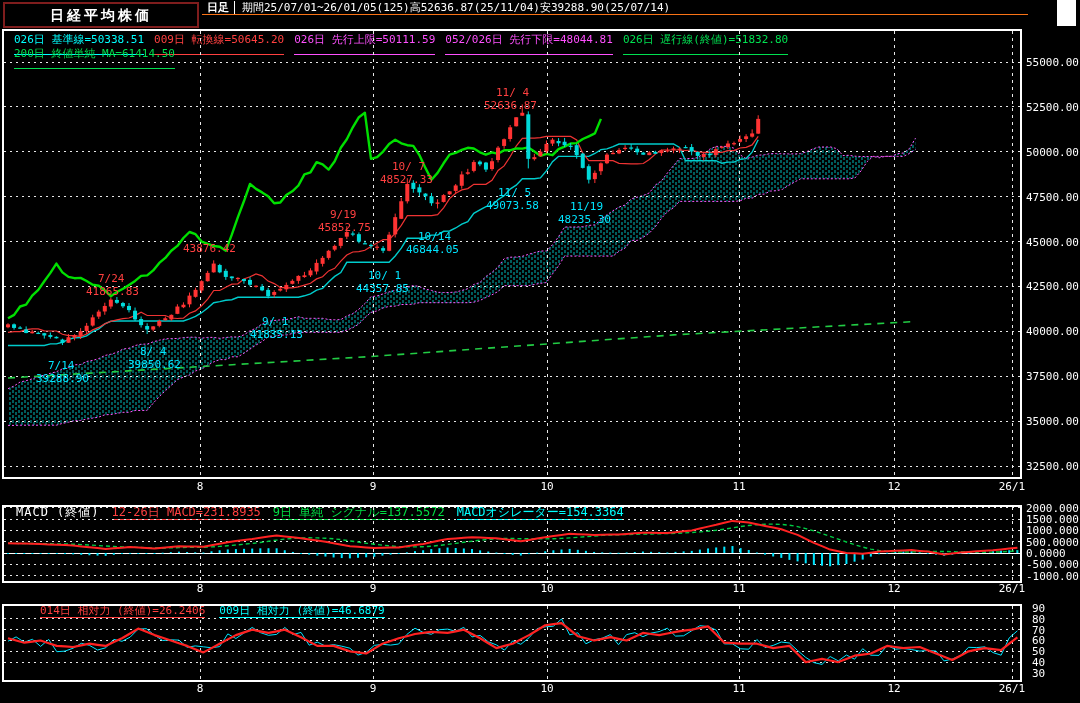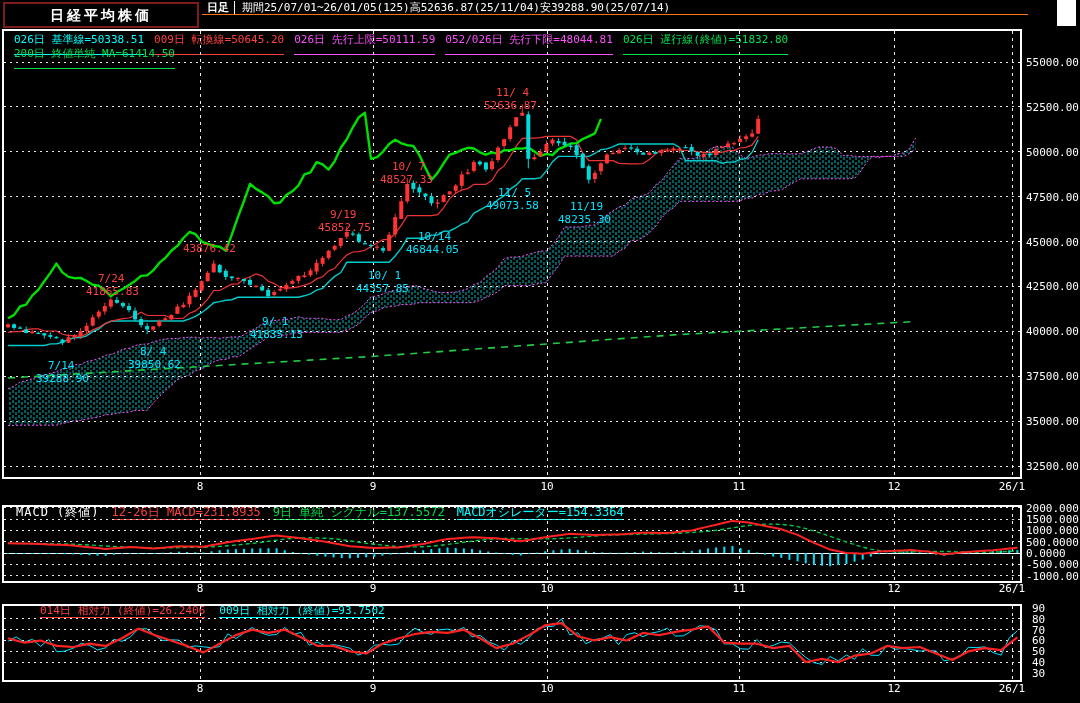--- a/index.html
+++ b/index.html
@@ -33,21 +33,21 @@
 </div>
 
 <div class="abs" id="corner"></div>
 
 <div class="abs legendrow" id="legend1"><span class="itm" style="color: rgb(0, 255, 255); border-bottom: 1px solid rgb(0, 255, 255);">026日 基準線=50338.51</span><span class="itm" style="color: rgb(255, 64, 64); border-bottom: 1px solid rgb(255, 64, 64);">009日 転換線=50645.20</span><span class="itm" style="color: rgb(255, 80, 255); border-bottom: 1px solid rgb(255, 80, 255);">026日 先行上限=50111.59</span><span class="itm" style="color: rgb(255, 80, 255); border-bottom: 1px solid rgb(255, 80, 255);">052/026日 先行下限=48044.81</span><span class="itm" style="color: rgb(0, 224, 80); border-bottom: 1px solid rgb(0, 224, 80);">026日 遅行線(終値)=51832.80</span></div>
 <div class="abs legendrow" id="legend2"><span class="itm" style="color: rgb(0, 224, 80); border-bottom: 1px solid rgb(0, 224, 80);">200日 終値単純 MA=61414.50</span></div>
 
 <div class="abs" id="macdhdr">
   <span class="t">MACD (終値)</span><span id="macditems"><span class="itm" style="color: rgb(255, 64, 64); border-bottom: 1px solid rgb(255, 64, 64);">12-26日 MACD=231.8935</span><span class="itm" style="color: rgb(0, 221, 68); border-bottom: 1px solid rgb(0, 221, 68);">9日 単純 シグナル=137.5572</span><span class="itm" style="color: rgb(0, 255, 255); border-bottom: 1px solid rgb(0, 255, 255);">MACDオシレーター=154.3364</span></span>
 </div>
-<div class="abs" id="rsihdr"><span class="itm" style="color: rgb(255, 64, 64); border-bottom: 1px solid rgb(255, 64, 64);">014日 相対力 (終値)=26.2406</span><span class="itm" style="color: rgb(0, 255, 255); border-bottom: 1px solid rgb(0, 255, 255);">009日 相対力 (終値)=93.7502</span></div>
+<div class="abs" id="rsihdr"><span class="itm" style="color: rgb(255, 64, 64); border-bottom: 1px solid rgb(255, 64, 64);">014日 相対力 (終値)=26.2406</span><span class="itm" style="color: rgb(0, 255, 255); border-bottom: 1px solid rgb(0, 255, 255);">009日 相対力 (終値)=46.6879</span></div>
 
 <svg id="chartlayer" width="1080" height="703">
   <defs>
     <pattern id="kumo" width="6" height="5" patternUnits="userSpaceOnUse">
       <path d="M1,0 L1,3" stroke="#00b8b8" stroke-width="1"></path>
       <path d="M4,2 L4,5" stroke="#00b8b8" stroke-width="1"></path>
     </pattern>
     <clipPath id="mainclip">
         <rect x="4" y="31" width="1016" height="446"></rect>
       </clipPath>

